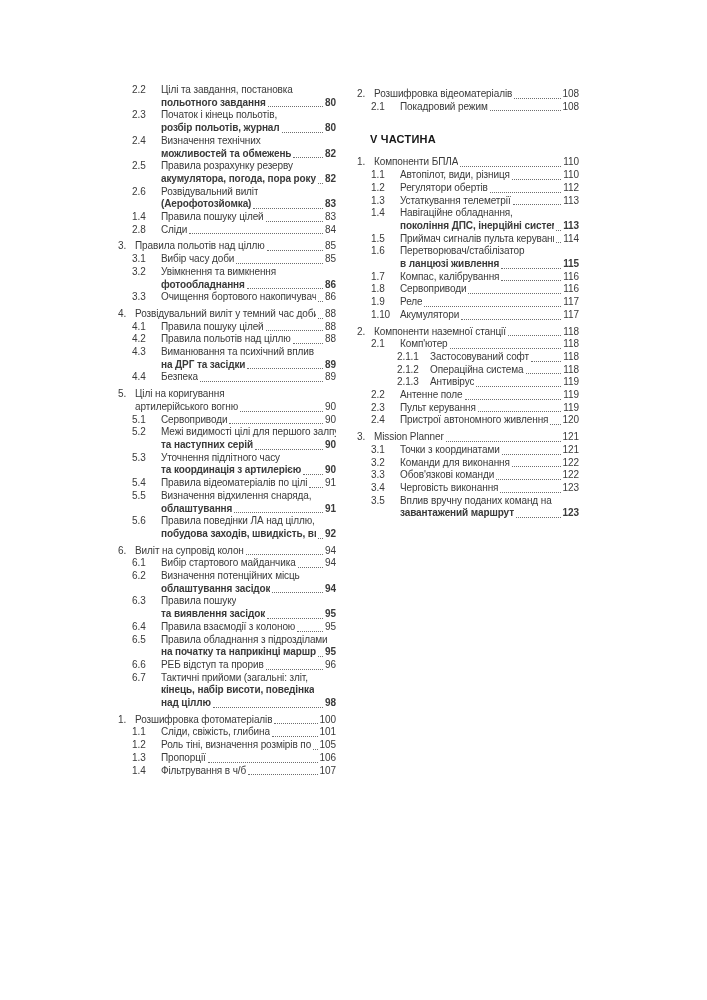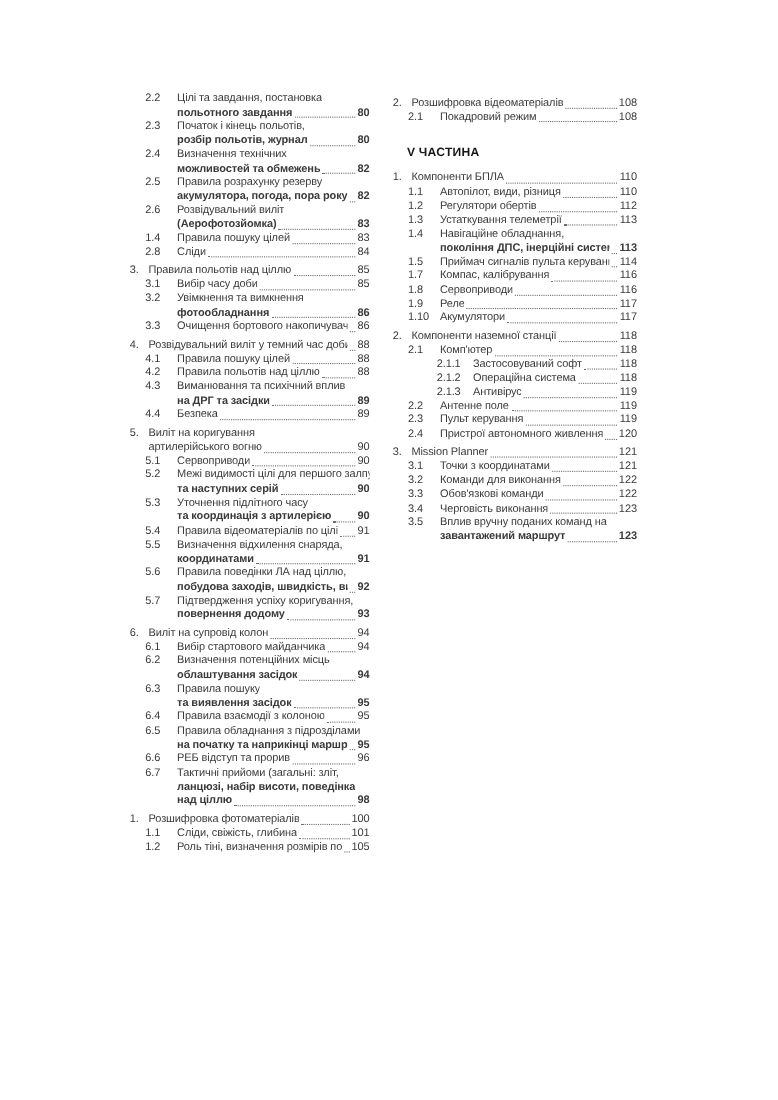--- a/index.html
+++ b/index.html
@@ -219,21 +219,21 @@
         <div class="row">
           <span class="num">4.4</span>
           <span class="txt">Безпека</span>
           <span class="leader"></span>
           <span class="pg">89</span>
         </div>
       </div>
       <div class="entry lvl1">
         <div class="row">
           <span class="num">5.</span>
-          <span class="txt">Виліт на коригування</span>
+          <span class="txt">Цілі на коригування</span>
         </div>
         <div class="row cont">
           <span class="txt">артилерійського вогню</span>
           <span class="leader"></span>
           <span class="pg">90</span>
         </div>
       </div>
       <div class="entry lvl2">
         <div class="row">
           <span class="num">5.1</span>
@@ -271,47 +271,36 @@
           <span class="leader"></span>
           <span class="pg">91</span>
         </div>
       </div>
       <div class="entry lvl2">
         <div class="row">
           <span class="num">5.5</span>
           <span class="txt">Визначення відхилення снаряда,</span>
         </div>
         <div class="row cont">
-          <span class="txt">координатами</span>
+          <span class="txt">облаштування</span>
           <span class="leader"></span>
           <span class="pg">91</span>
         </div>
       </div>
       <div class="entry lvl2">
         <div class="row">
           <span class="num">5.6</span>
           <span class="txt">Правила поведінки ЛА над ціллю,</span>
         </div>
         <div class="row cont">
           <span class="txt">побудова заходів, швидкість, висота</span>
           <span class="leader"></span>
           <span class="pg">92</span>
         </div>
       </div>
-      <div class="entry lvl2">
-        <div class="row">
-          <span class="num">5.7</span>
-          <span class="txt">Підтвердження успіху коригування,</span>
-        </div>
-        <div class="row cont">
-          <span class="txt">повернення додому</span>
-          <span class="leader"></span>
-          <span class="pg">93</span>
-        </div>
-      </div>
       <div class="entry lvl1">
         <div class="row">
           <span class="num">6.</span>
           <span class="txt">Виліт на супровід колон</span>
           <span class="leader"></span>
           <span class="pg">94</span>
         </div>
       </div>
       <div class="entry lvl2">
         <div class="row">
@@ -369,21 +358,21 @@
           <span class="leader"></span>
           <span class="pg">96</span>
         </div>
       </div>
       <div class="entry lvl2">
         <div class="row">
           <span class="num">6.7</span>
           <span class="txt">Тактичні прийоми (загальні: зліт,</span>
         </div>
         <div class="row cont">
-          <span class="txt">ланцюзі, набір висоти, поведінка</span>
+          <span class="txt">кінець, набір висоти, поведінка</span>
         </div>
         <div class="row cont">
           <span class="txt">над ціллю</span>
           <span class="leader"></span>
           <span class="pg">98</span>
         </div>
       </div>
       <div class="entry lvl1">
         <div class="row">
           <span class="num">1.</span>
@@ -485,20 +474,31 @@
           <span class="leader"></span>
           <span class="pg">113</span>
         </div>
       </div>
       <div class="entry lvl2">
         <div class="row">
           <span class="num">1.5</span>
           <span class="txt">Приймач сигналів пульта керування</span>
           <span class="leader"></span>
           <span class="pg">114</span>
+        </div>
+      </div>
+      <div class="entry lvl2">
+        <div class="row">
+          <span class="num">1.6</span>
+          <span class="txt">Перетворювач/стабілізатор</span>
+        </div>
+        <div class="row cont">
+          <span class="txt">в ланцюзі живлення</span>
+          <span class="leader"></span>
+          <span class="pg">115</span>
         </div>
       </div>
       <div class="entry lvl2">
         <div class="row">
           <span class="num">1.7</span>
           <span class="txt">Компас, калібрування</span>
           <span class="leader"></span>
           <span class="pg">116</span>
         </div>
       </div>

